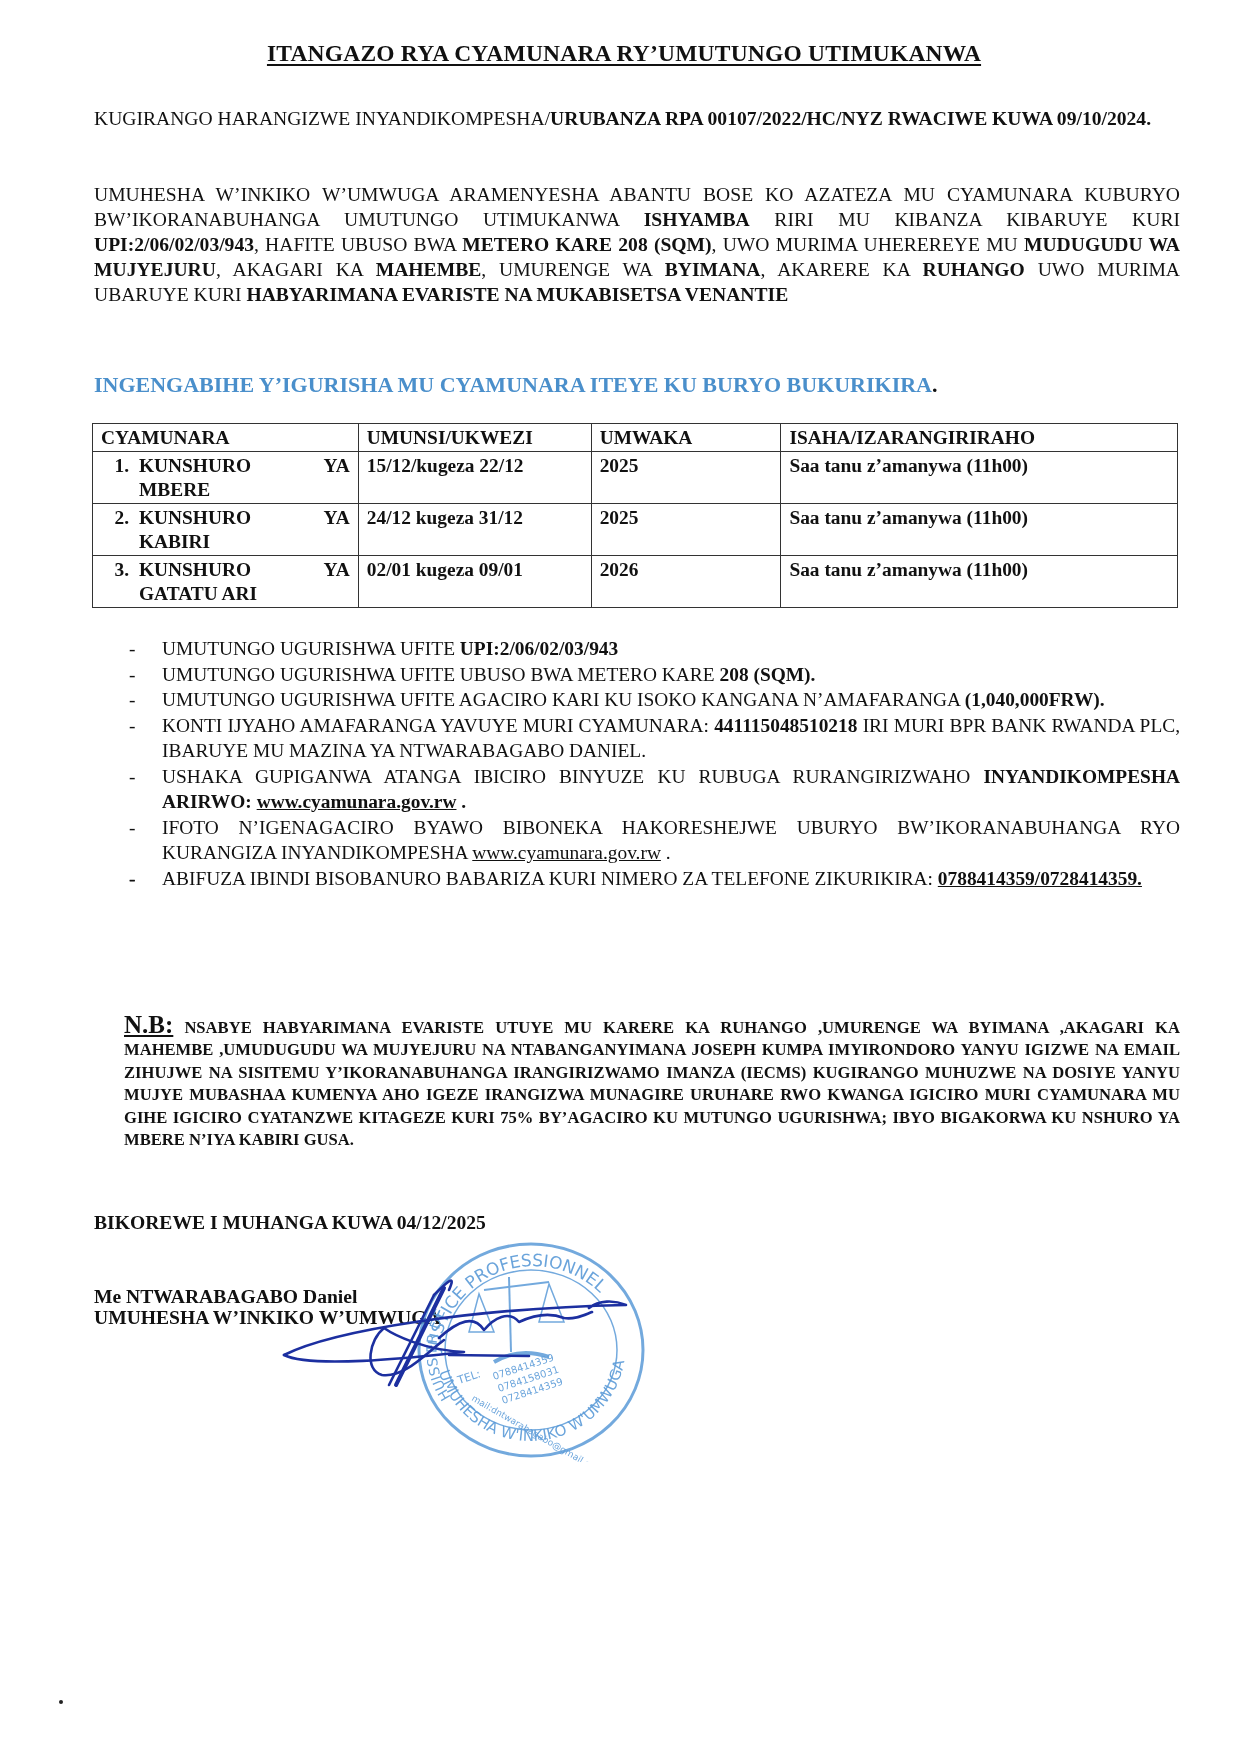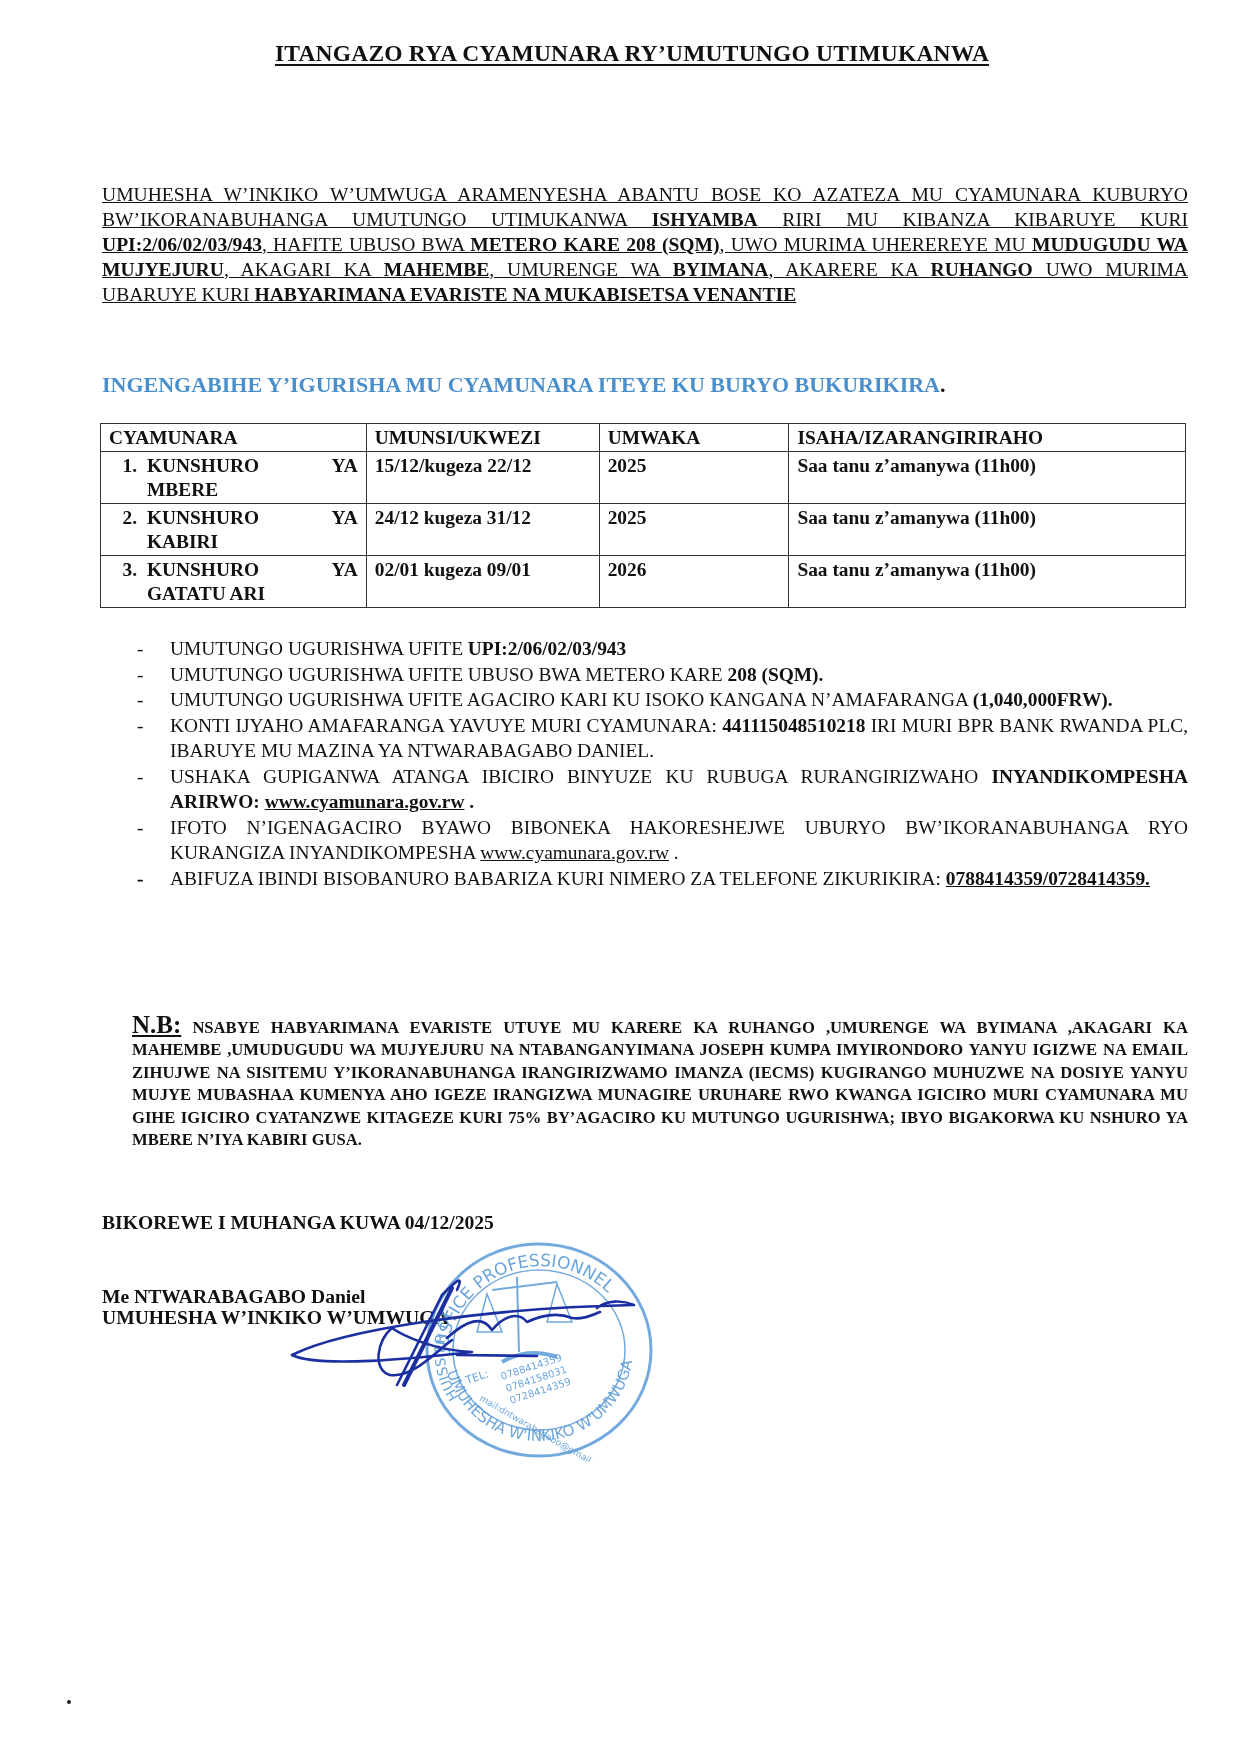--- a/index.html
+++ b/index.html
@@ -3,35 +3,35 @@
 <meta charset="utf-8">
 <style>
   * { box-sizing: border-box; margin: 0; padding: 0; }
   html, body { width: 1240px; height: 1753px; background: #ffffff; }
   body {
     position: relative;
     font-family: "Liberation Serif", "DejaVu Serif", serif;
     color: #111111;
     overflow: hidden;
   }
-  .page { position: absolute; left: 12px; top: 0; width: 1020px; height: 1753px; }
+  .page { position: absolute; left: 4px; top: 0; width: 1020px; height: 1753px; }
   .title {
     position: absolute; left: 0; top: 40px; width: 1240px;
     text-align: center; font-weight: bold; font-size: 23.5px;
     letter-spacing: 0.2px;
   }
   .title span { text-decoration: underline; text-decoration-thickness: 2px; text-underline-offset: 3px; }
   .block {
     position: absolute; left: 90px; width: 1086px;
     font-size: 19.6px; line-height: 25px; text-align: justify;
     text-transform: none;
   }
   .b { font-weight: bold; }
   .intro { top: 106px; }
-  .para { top: 182px; text-decoration: underline; }
+  .para { top: 182px; }
   .subhead {
     position: absolute; left: 90px; top: 372px;
     font-size: 22px; font-weight: bold; color: #4a8fcb;
   }
   .subhead .dot { color: #111; }
   table.sched {
     position: absolute; left: 88px; top: 423px; width: 1086px;
     border-collapse: collapse; font-size: 19.4px;
   }
   table.sched th, table.sched td {
@@ -70,20 +70,23 @@
 </style>
 </head>
 <body>
 
 <div class="page">
 
   <div class="title">
     <span>ITANGAZO RYA CYAMUNARA RY’UMUTUNGO UTIMUKANWA</span>
   </div>
 
+  <div class="block intro">
+    <span>KUGIRANGO HARANGIZWE INYANDIKOMPESHA/</span><span class="b">URUBANZA RPA 00107/2022/HC/NYZ RWACIWE KUWA 09/10/2024.</span>
+  </div>
 
   <div class="block para">
     <span>UMUHESHA W’INKIKO W’UMWUGA ARAMENYESHA ABANTU BOSE KO AZATEZA MU CYAMUNARA KUBURYO BW’IKORANABUHANGA UMUTUNGO UTIMUKANWA </span><span class="b">ISHYAMBA</span><span> RIRI MU KIBANZA KIBARUYE KURI </span><span class="b">UPI:2/06/02/03/943</span><span>, HAFITE UBUSO BWA </span><span class="b">METERO KARE 208 (SQM)</span><span>, UWO MURIMA UHEREREYE MU </span><span class="b">MUDUGUDU WA MUJYEJURU</span><span>, AKAGARI KA </span><span class="b">MAHEMBE</span><span>, UMURENGE WA </span><span class="b">BYIMANA</span><span>, AKARERE KA </span><span class="b">RUHANGO</span><span> UWO MURIMA UBARUYE KURI </span><span class="b">HABYARIMANA EVARISTE NA MUKABISETSA VENANTIE</span>
   </div>
 
   <div class="subhead">
     <span>INGENGABIHE Y’IGURISHA MU CYAMUNARA ITEYE KU BURYO BUKURIKIRA</span><span class="dot">.</span>
   </div>
 
   <table class="sched">

